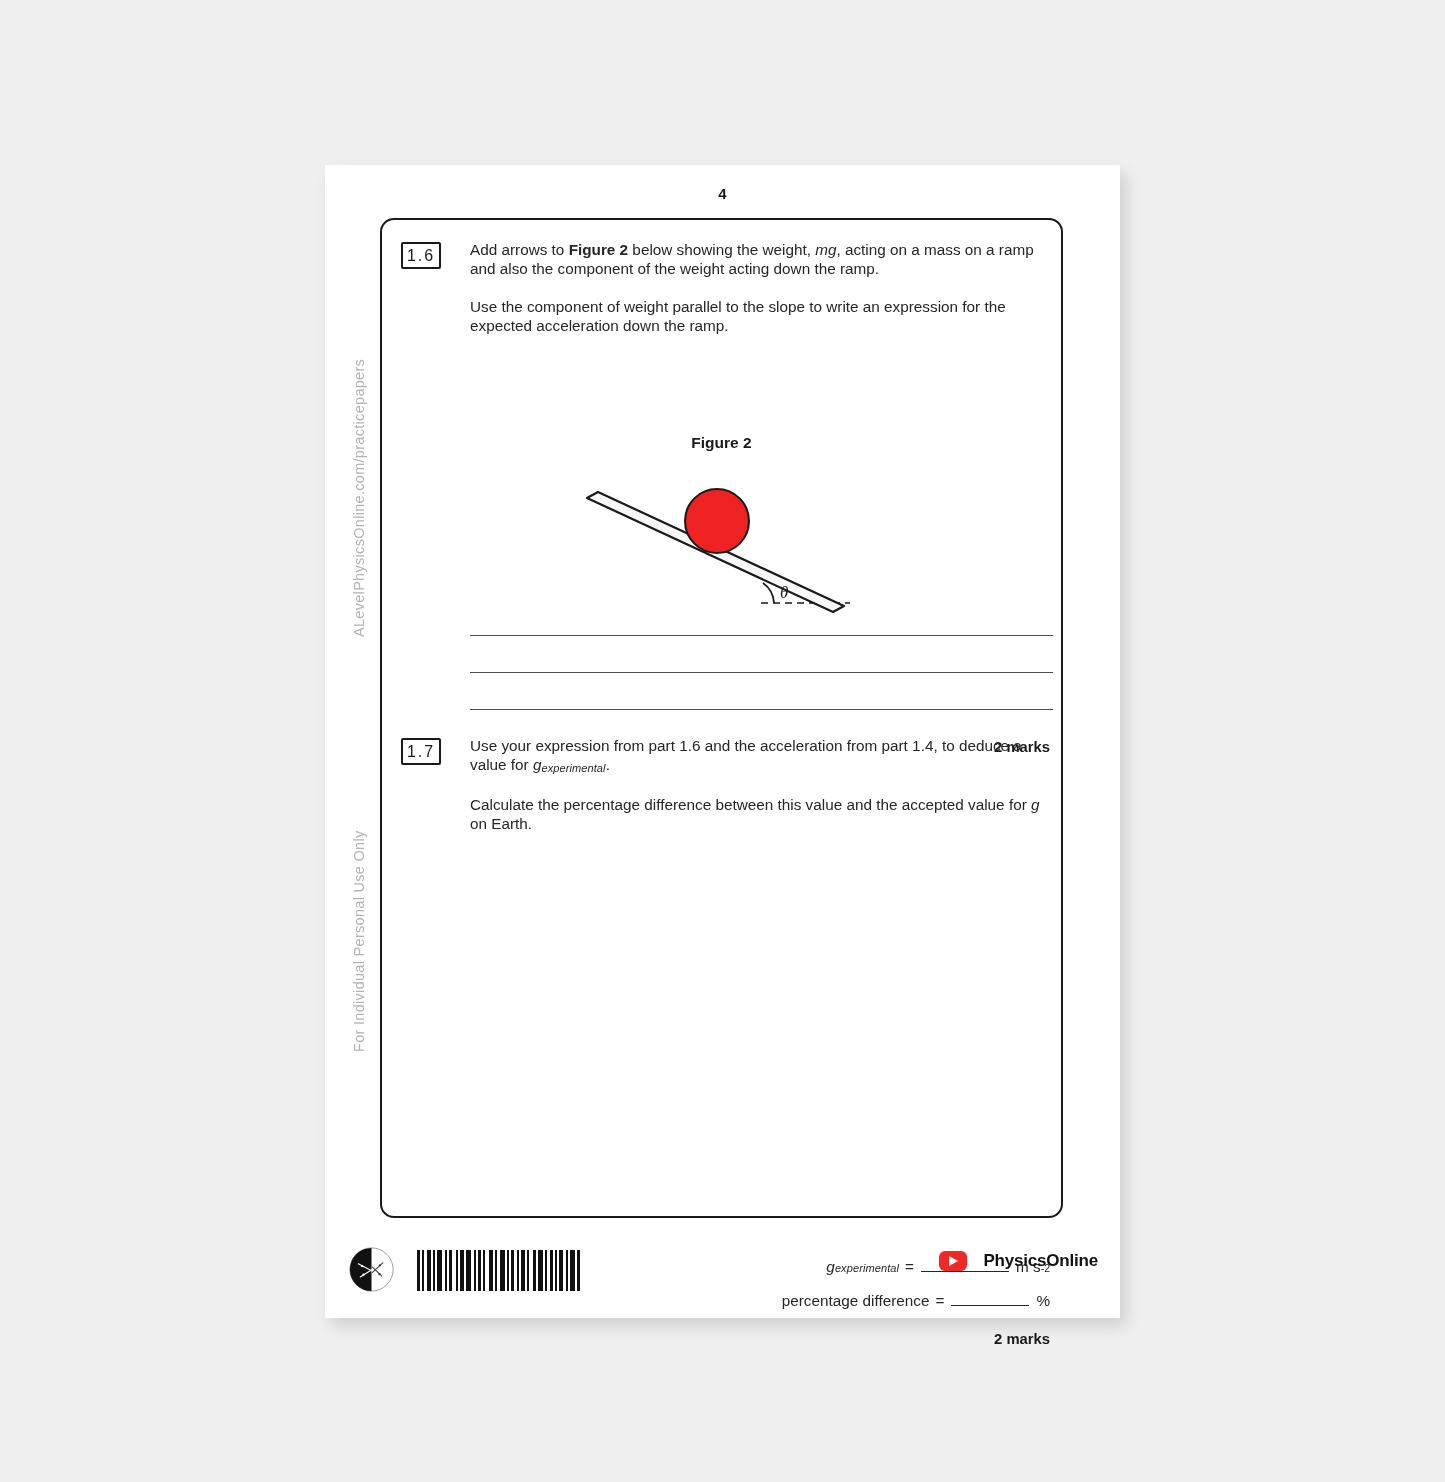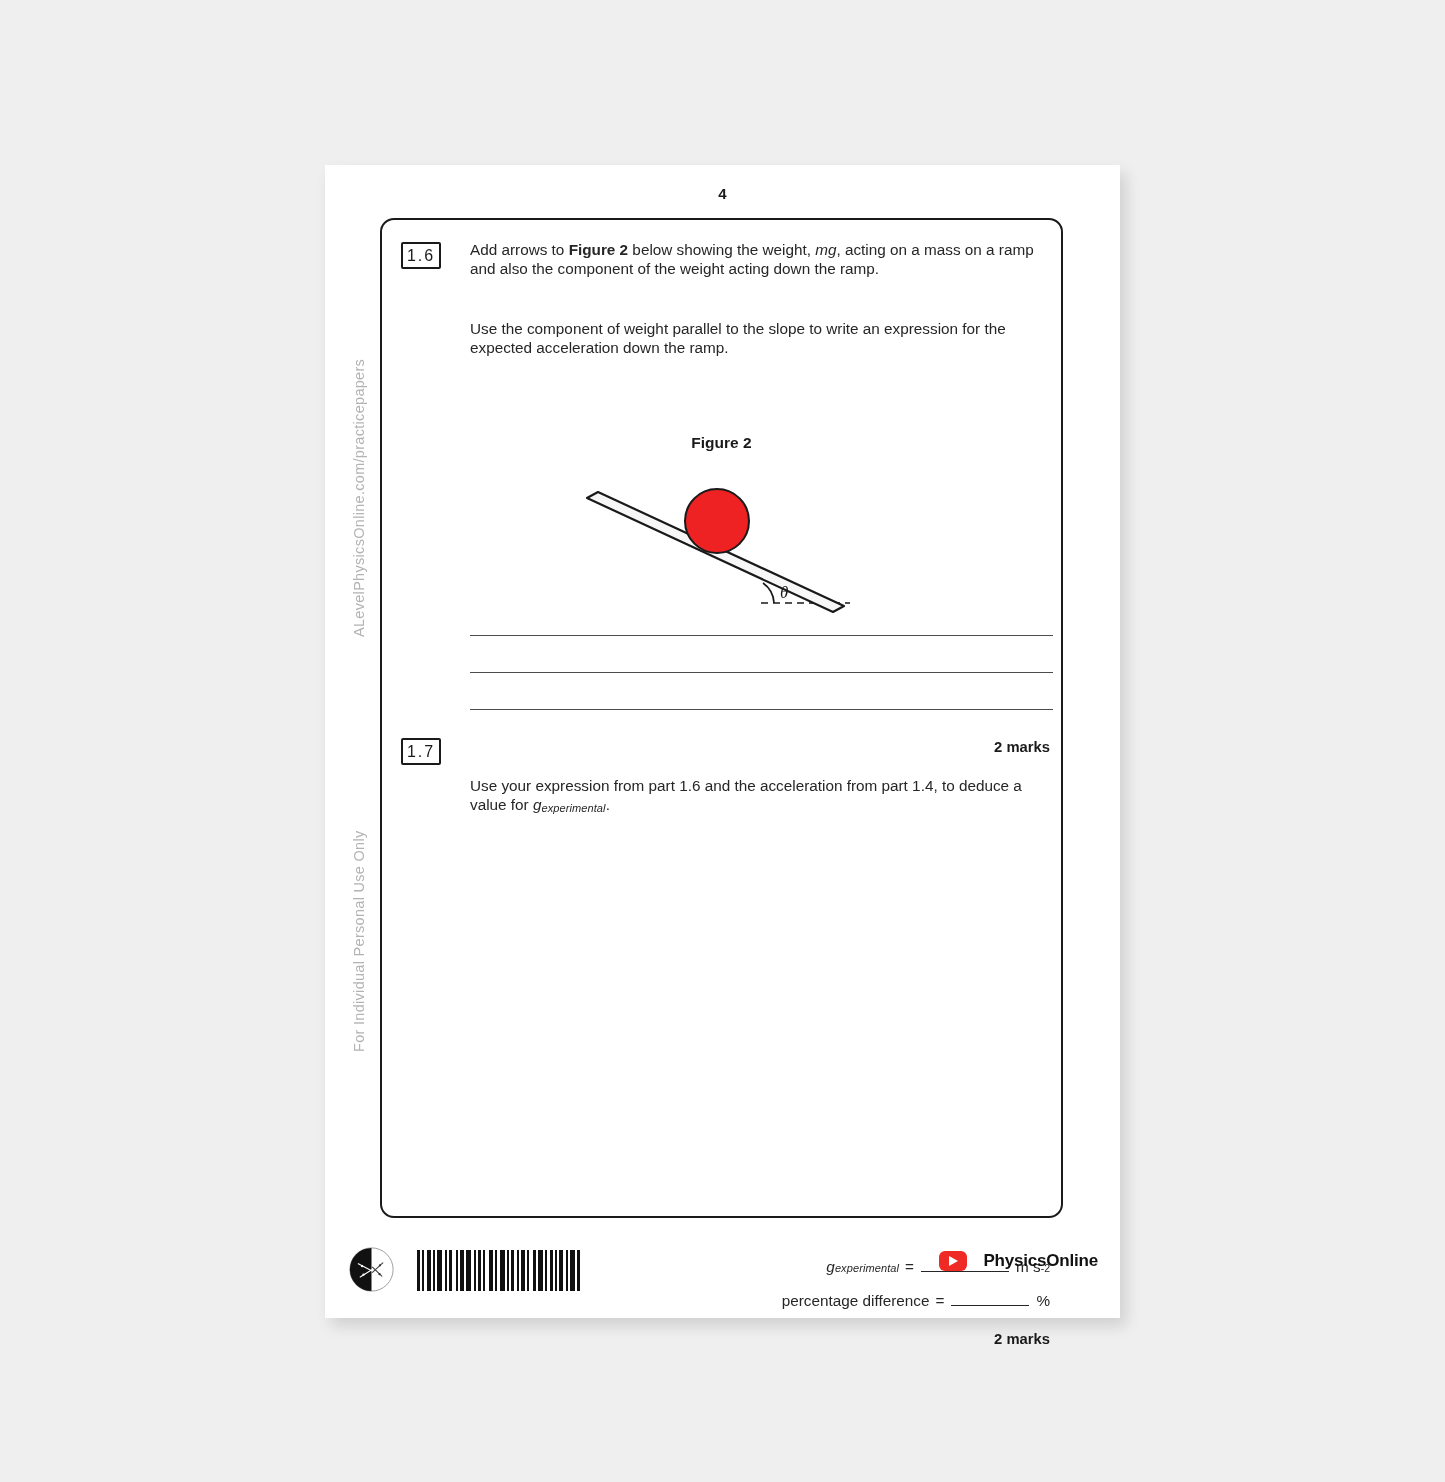--- a/index.html
+++ b/index.html
@@ -101,21 +101,21 @@
   .qbody {
     position: absolute;
     left: 88px;
     top: -2px;
     width: 580px;
     font-size: 15.3px;
     line-height: 1.26;
     color: #262626;
   }
   .para { margin: 0 0 18px 0; }
-  .para:last-child { margin-bottom: 0; margin-top: 40px; }
+  .para:last-child { margin-bottom: 0; }
   .b { font-weight: bold; }
   .i { font-style: italic; }
   .sub {
     font-size: 11px;
     font-style: italic;
     vertical-align: -0.22em;
     letter-spacing: 0.1px;
   }
   .sup {
     font-size: 10.5px;
@@ -289,20 +289,21 @@
         <div class="aline"></div>
       </div>
 
       <div class="marks m16">2 marks</div>
     </div>
 
     <div class="question q17">
       <div class="qnum">1.7</div>
       <div class="qbody">
         <p class="para"><span>Use your expression from part 1.6 and the acceleration from part 1.4, to deduce a value for </span><span class="i">g</span><span class="sub">experimental</span><span>.</span></p>
+        <p class="para"><span>Calculate the percentage difference between this value and the accepted value for </span><span class="i">g</span><span> on Earth.</span></p>
       </div>
 
       <div class="ansfield f1">
         <span class="i">g</span>
           <span class="sub">experimental</span>
         <span style="margin-left:6px">=</span>
         <span class="blank w1"></span>
         <span>m s</span>
           <span class="sup">-2</span>
       </div>

